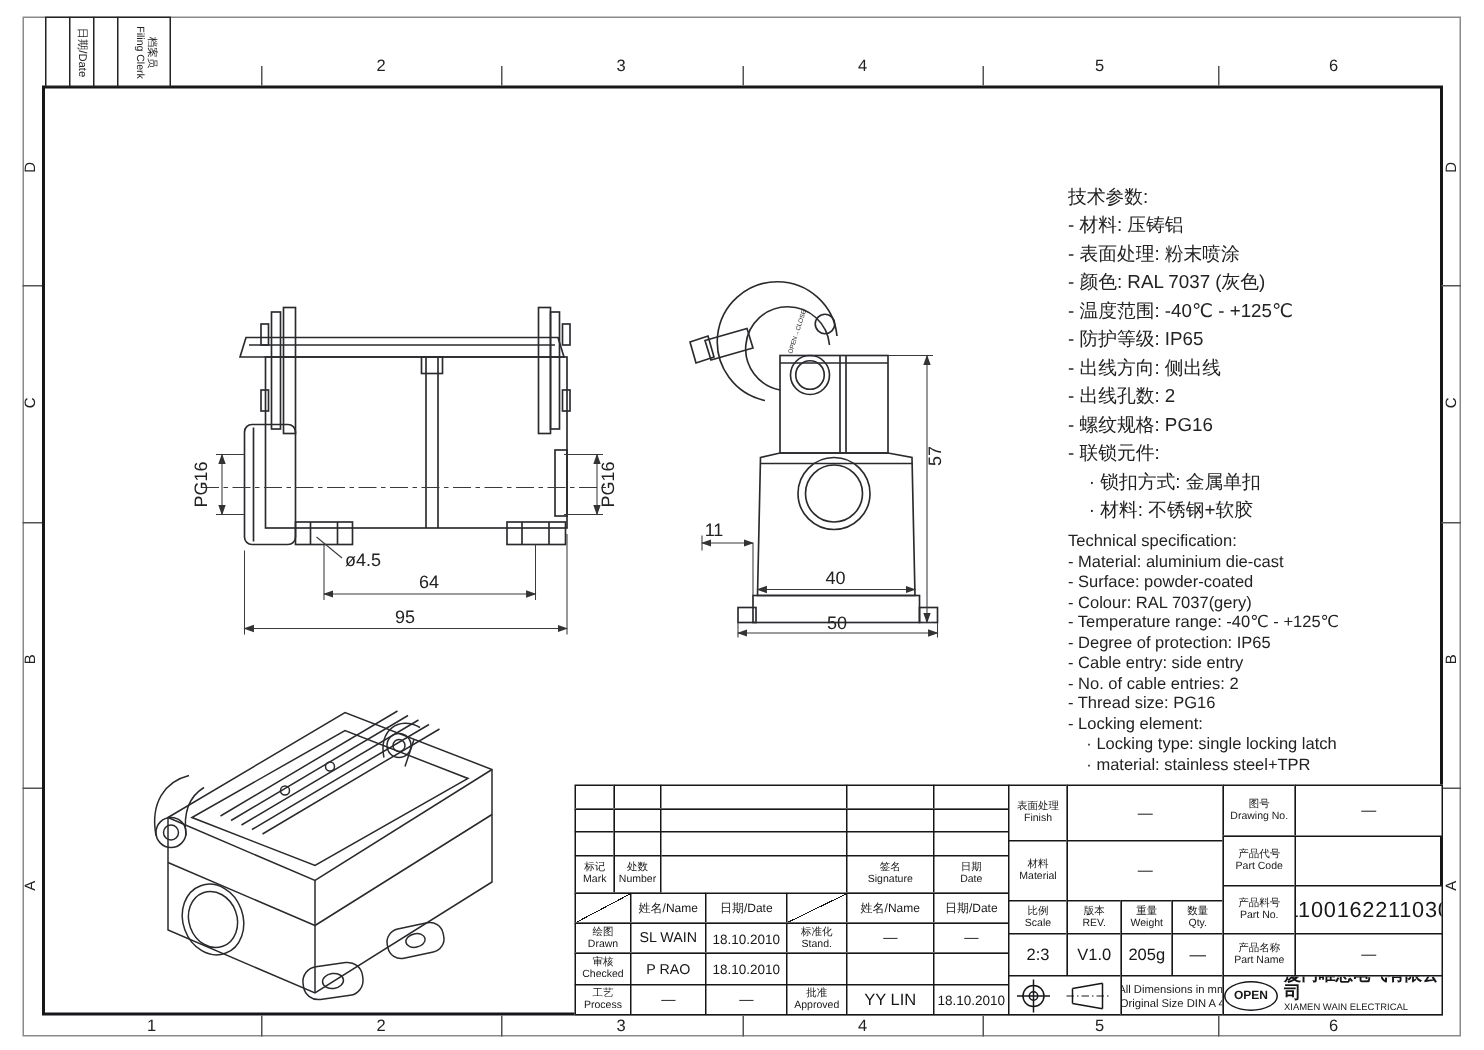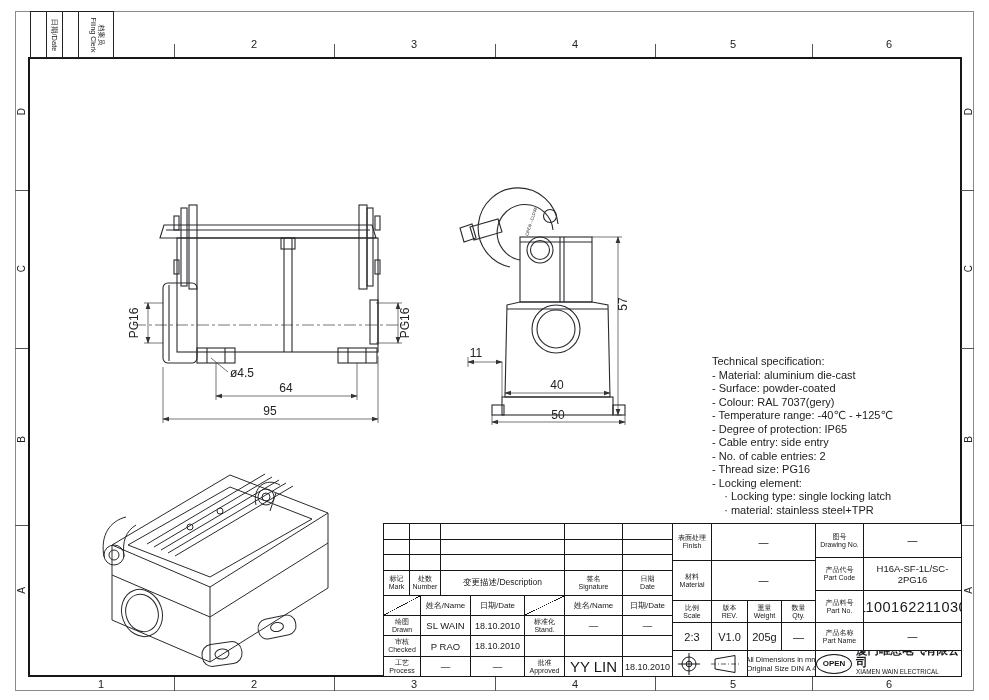--- a/index.html
+++ b/index.html
@@ -79,20 +79,32 @@
   <div class="abs fcell" style="left:30px;top:11px;width:17px;height:47px;"></div>
   <div class="abs fcell" style="left:46px;top:11px;width:17px;height:47px;">
     <div class="vtext" style="font-size:7.5px;">日期/Date</div>
   </div>
   <div class="abs fcell" style="left:62px;top:11px;width:17px;height:47px;"></div>
   <div class="abs fcell" style="left:78px;top:11px;width:36px;height:47px;">
     <div class="vtext">档案员
 Filing Clerk</div>
   </div>
 
+  <div class="abs notes" style="left:712px;top:122px;font-size:12.5px;line-height:19px;">技术参数:
+- 材料: 压铸铝
+- 表面处理: 粉末喷涂
+- 颜色: RAL 7037 (灰色)
+- 温度范围: -40℃ - +125℃
+- 防护等级: IP65
+- 出线方向: 侧出线
+- 出线孔数: 2
+- 螺纹规格: PG16
+- 联锁元件:
+    · 锁扣方式: 金属单扣
+    · 材料: 不锈钢+软胶</div>
 
   <div class="abs notes" style="left:712px;top:355px;font-size:11px;line-height:13.5px;">Technical specification:
 - Material: aluminium die-cast
 - Surface: powder-coated
 - Colour: RAL 7037(gery)
 - Temperature range: -40℃ - +125℃
 - Degree of protection: IP65
 - Cable entry: side entry
 - No. of cable entries: 2
 - Thread size: PG16
@@ -238,21 +250,20 @@
     <div class="tb" style="left:0;top:31px;width:27px;height:17px;"></div>
     <div class="tb" style="left:26px;top:31px;width:32px;height:17px;"></div>
     <div class="tb" style="left:57px;top:31px;width:125px;height:17px;"></div>
     <div class="tb" style="left:181px;top:31px;width:59px;height:17px;"></div>
     <div class="tb" style="left:239px;top:31px;width:51px;height:17px;"></div>
 
     <div class="tb lbl" style="left:0;top:47px;width:27px;height:26px;">标记
 Mark</div>
     <div class="tb lbl" style="left:26px;top:47px;width:32px;height:26px;">处数
 Number</div>
-    <div class="tb" style="left:57px;top:47px;width:125px;height:26px;font-size:8.5px;">变更描述/Description</div>
     <div class="tb lbl" style="left:181px;top:47px;width:59px;height:26px;">签名
 Signature</div>
     <div class="tb lbl" style="left:239px;top:47px;width:51px;height:26px;">日期
 Date</div>
 
     <div class="tb diag" style="left:0;top:72px;width:38px;height:21px;"></div>
     <div class="tb" style="left:37px;top:72px;width:51px;height:21px;font-size:8px;">姓名/Name</div>
     <div class="tb" style="left:87px;top:72px;width:55px;height:21px;font-size:8px;">日期/Date</div>
     <div class="tb diag" style="left:141px;top:72px;width:41px;height:21px;"></div>
     <div class="tb" style="left:181px;top:72px;width:59px;height:21px;font-size:8px;">姓名/Name</div>
@@ -274,21 +285,21 @@
     <div class="tb" style="left:141px;top:112px;width:41px;height:22px;"></div>
     <div class="tb" style="left:181px;top:112px;width:59px;height:22px;"></div>
     <div class="tb" style="left:239px;top:112px;width:51px;height:22px;"></div>
 
     <div class="tb lbl" style="left:0;top:133px;width:38px;height:21px;">工艺
 Process</div>
     <div class="tb" style="left:37px;top:133px;width:51px;height:21px;font-size:9.5px;">—</div>
     <div class="tb" style="left:87px;top:133px;width:55px;height:21px;font-size:9.5px;">—</div>
     <div class="tb lbl" style="left:141px;top:133px;width:41px;height:21px;">批准
 Approved</div>
-    <div class="tb" style="left:181px;top:133px;width:59px;height:21px;font-size:15px;">YY  LIN</div>
+    <div class="tb" style="left:181px;top:133px;width:59px;height:21px;font-size:11px;">YY  LIN</div>
     <div class="tb" style="left:239px;top:133px;width:51px;height:21px;font-size:9px;">18.10.2010</div>
 
     <div class="tb lbl" style="left:289px;top:0;width:40px;height:38px;">表面处理
 Finish</div>
     <div class="tb val" style="left:328px;top:0;width:105px;height:38px;">—</div>
     <div class="tb lbl" style="left:289px;top:37px;width:40px;height:41px;">材料
 Material</div>
     <div class="tb val" style="left:328px;top:37px;width:105px;height:41px;">—</div>
 
     <div class="tb lbl" style="left:289px;top:77px;width:40px;height:23px;">比例
@@ -316,21 +327,20 @@
       </svg>
     </div>
     <div class="tb pre" style="left:364px;top:127px;width:69px;height:27px;font-size:7.5px;line-height:9px;">All Dimensions in mm
 Original Size DIN A 4</div>
 
     <div class="tb lbl" style="left:432px;top:0;width:49px;height:35px;">图号
 Drawing No.</div>
     <div class="tb val" style="left:480px;top:0;width:99px;height:35px;">—</div>
     <div class="tb lbl" style="left:432px;top:34px;width:49px;height:34px;">产品代号
 Part Code</div>
-    <div class="tb" style="left:480px;top:34px;width:99px;height:34px;font-size:9.5px;">H16A-SF-1L/SC-2PG16</div>
     <div class="tb lbl" style="left:432px;top:67px;width:49px;height:33px;">产品料号
 Part No.</div>
     <div class="tb" style="left:480px;top:67px;width:99px;height:33px;font-size:14.5px;letter-spacing:0.5px;">1100162211030</div>
     <div class="tb lbl" style="left:432px;top:99px;width:49px;height:29px;">产品名称
 Part Name</div>
     <div class="tb val" style="left:480px;top:99px;width:99px;height:29px;">—</div>
 
     <div class="tb" style="left:432px;top:127px;width:147px;height:27px;gap:4px;">
       <div style="width:34px;height:18px;border:1.5px solid #17171a;border-radius:50%;display:flex;align-items:center;justify-content:center;font-size:8px;font-weight:bold;flex:none;">OPEN</div>
       <div style="text-align:left;">

